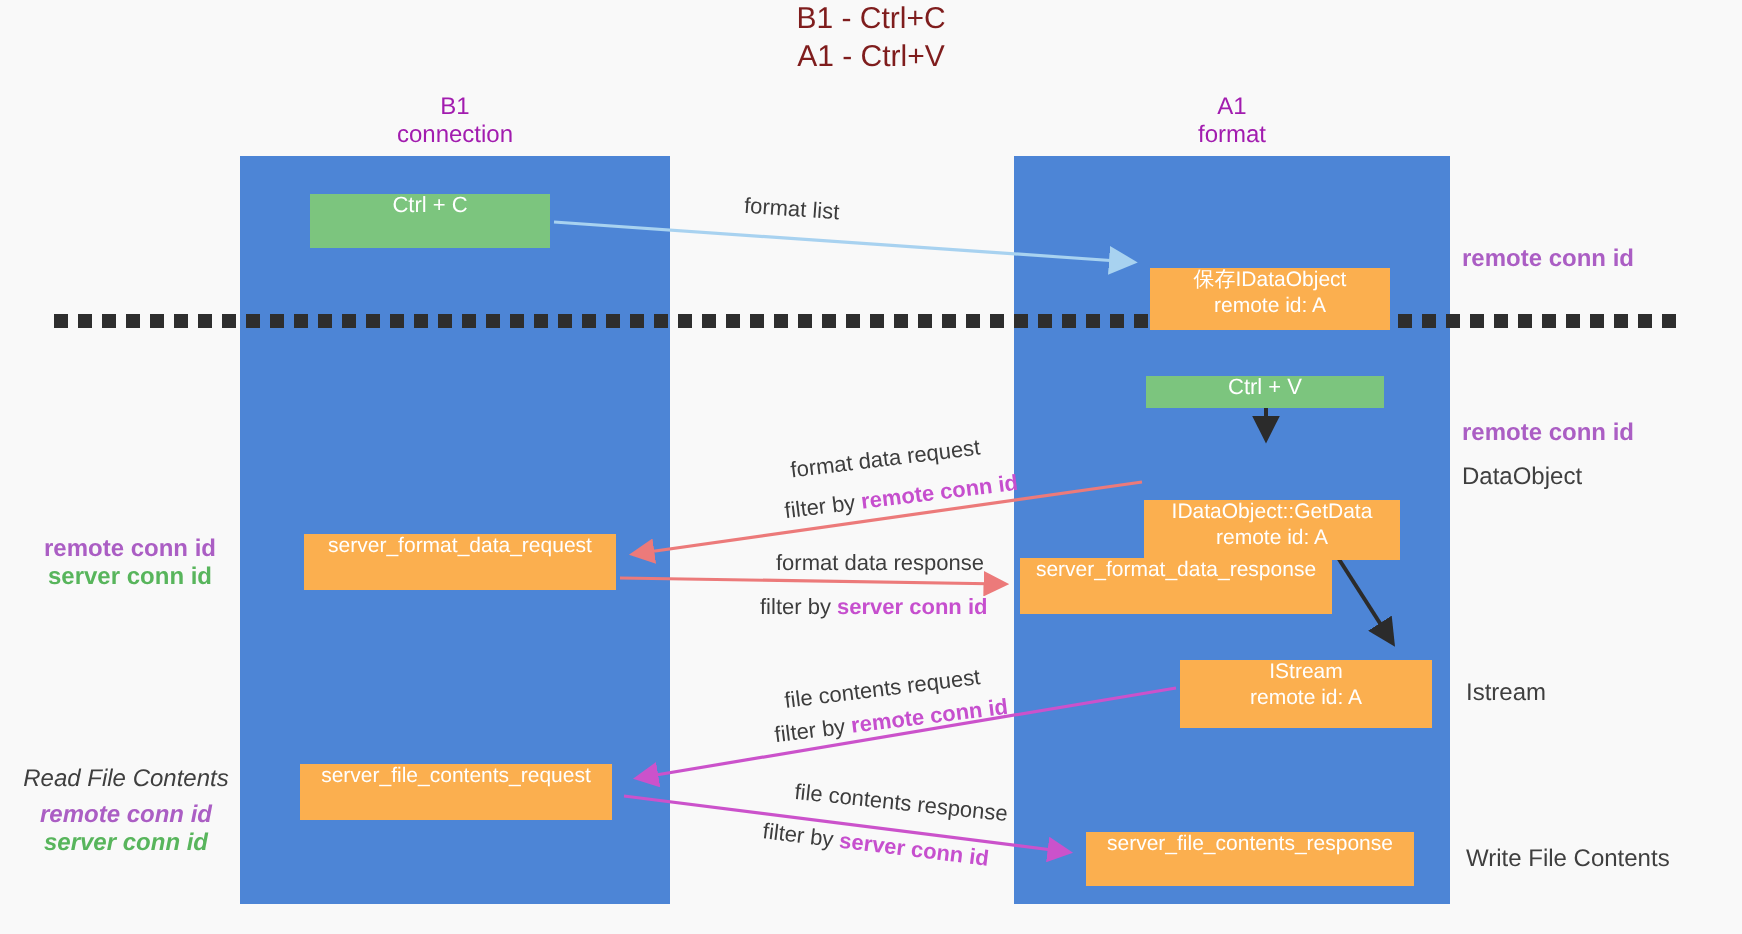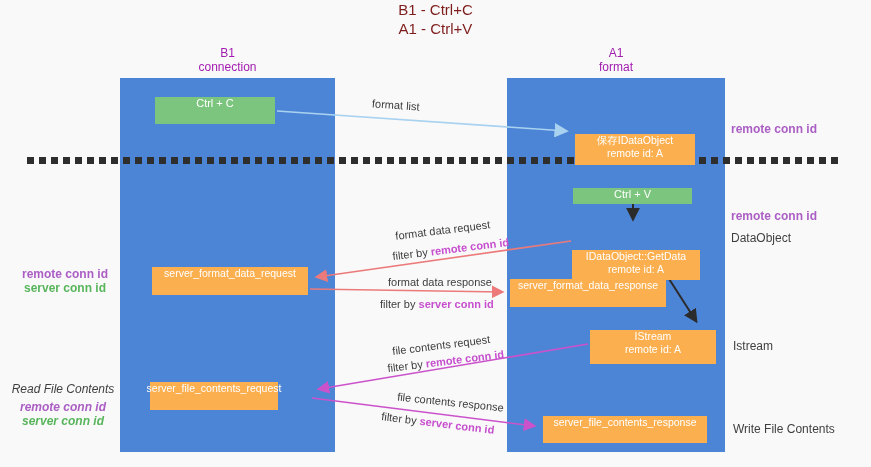--- a/index.html
+++ b/index.html
@@ -105,21 +105,21 @@
 
   <div class="node orange" style="left:152px; top:267px; width:156px; height:28px;">
     <span>server_format_data_request</span>
   </div>
 
   <div class="node orange" style="left:590px; top:330px; width:126px; height:34px;">
     <span>IStream</span>
     <span>remote id: A</span>
   </div>
 
-  <div class="node orange" style="left:150px; top:382px; width:128px; height:28px;">
+  <div class="node orange" style="left:150px; top:382px; width:156px; height:28px;">
     <span>server_file_contents_request</span>
   </div>
 
   <div class="node orange" style="left:543px; top:416px; width:164px; height:27px;">
     <span>server_file_contents_response</span>
   </div>
 
   <div class="edge-label tilt-sm" style="left:372px; top:99px;">format list</div>
 
   <div class="edge-label tilt-up" style="left:395px; top:224px;">format data request</div>

